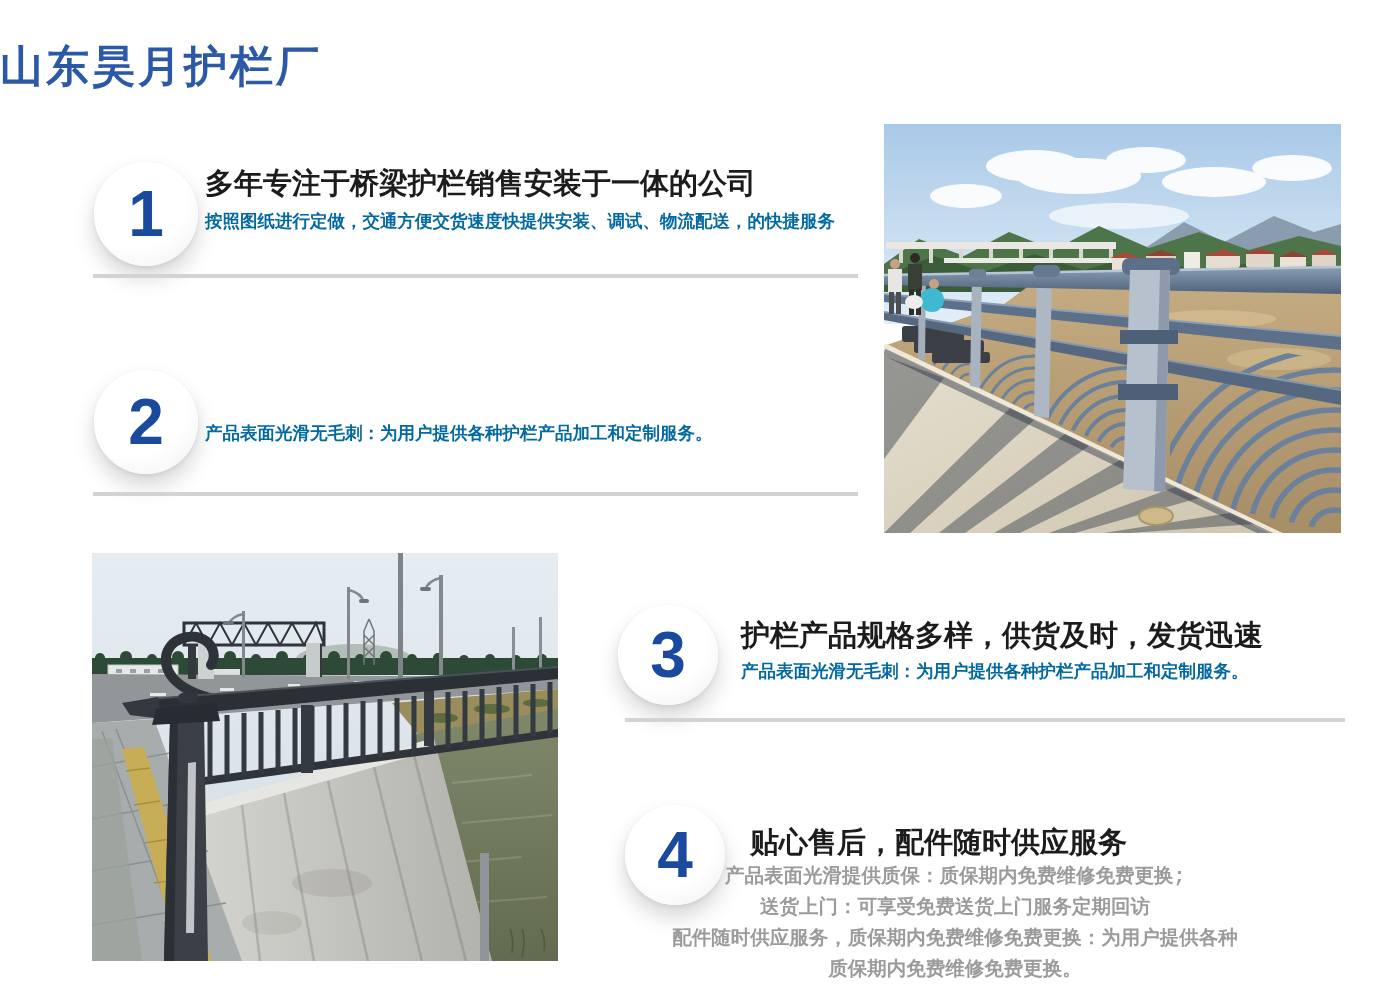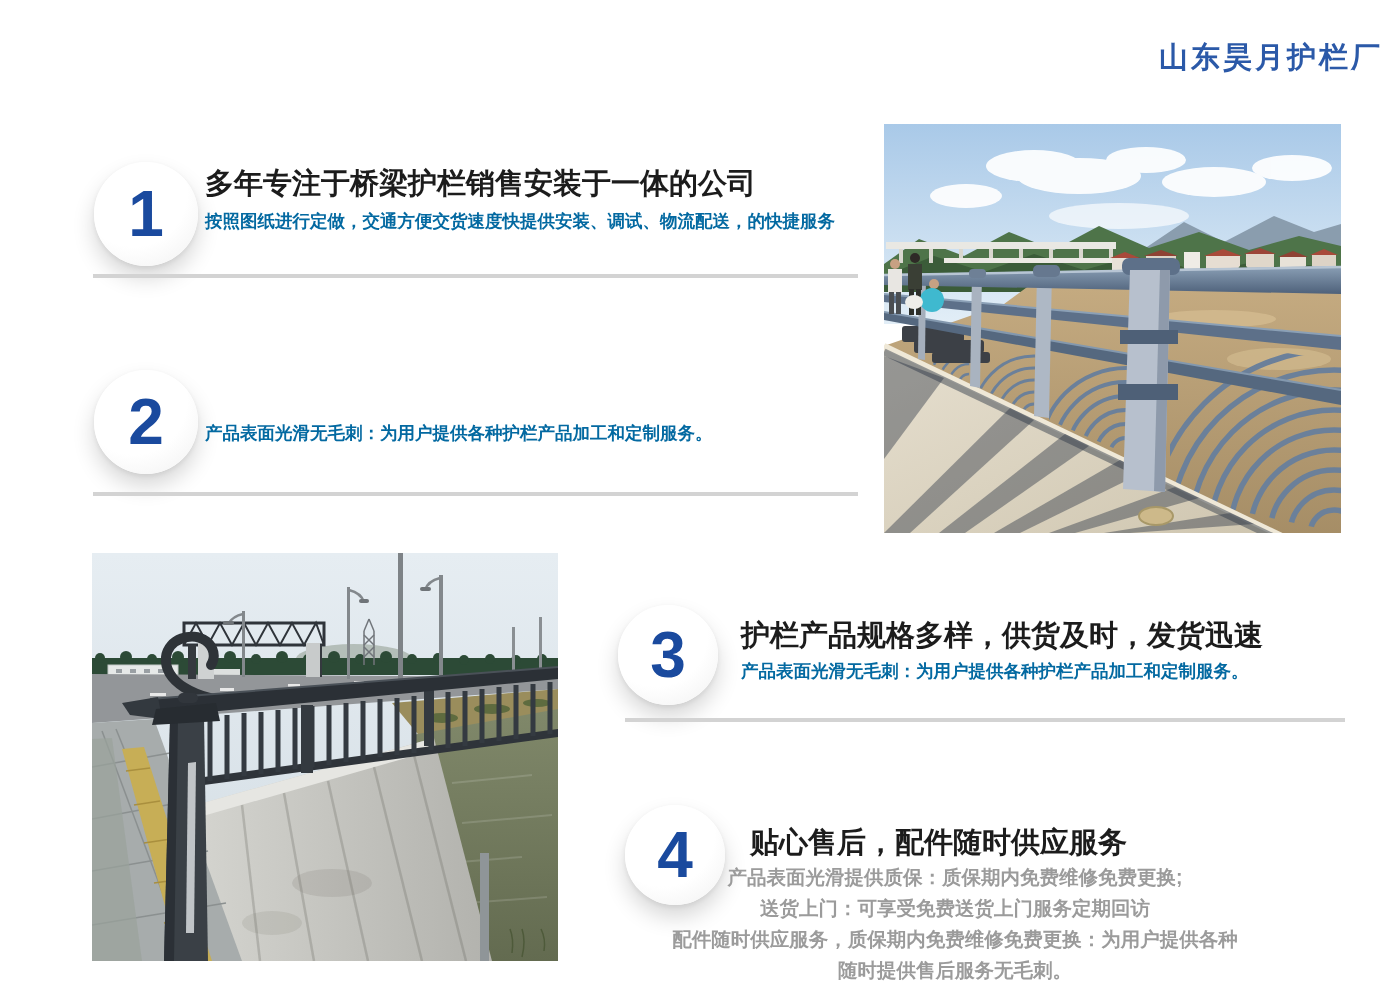--- a/index.html
+++ b/index.html
@@ -1,22 +1,22 @@
 <!DOCTYPE html>
 <html><head>
 <meta charset="utf-8">
 <style>
   html,body{margin:0;padding:0;background:#ffffff;}
   .page{
     position:relative;width:1383px;height:1000px;background:#ffffff;overflow:hidden;
     font-family:"Liberation Sans","DejaVu Sans",sans-serif;
   }
   .title{
-    position:absolute;left:0;top:38px;width:100%;margin:0;text-align:right;
-    font-size:29px;font-weight:700;letter-spacing:3px;color:#2b59a8;
+    position:absolute;left:0;top:38px;width:100%;margin:0;text-align:left;
+    font-size:43px;font-weight:700;letter-spacing:3px;color:#2b59a8;
   }
   .num-circle{
     position:absolute;border-radius:50%;
     background:radial-gradient(circle at 38% 30%, #ffffff 55%, #f0f0f0 100%);
     box-shadow:0 12px 22px rgba(0,0,0,0.16), 0 2px 5px rgba(0,0,0,0.07);
     display:flex;align-items:center;justify-content:center;
   }
   .num-circle span{
     font-size:64px;font-weight:700;color:#1a4a9e;line-height:1;
   }
@@ -24,21 +24,21 @@
     position:absolute;margin:0;font-size:29px;font-weight:700;color:#1c1c1c;line-height:1.2;white-space:nowrap;
   }
   .sec-desc{
     position:absolute;margin:0;font-size:17.5px;font-weight:700;color:#0369a1;line-height:1.35;white-space:nowrap;
   }
   .divider{position:absolute;height:4px;background:#d3d3d3;}
   .photo{position:absolute;overflow:hidden;}
   .photo svg{display:block;}
   .s4-desc{
     position:absolute;left:610px;top:862px;width:690px;margin:0;text-align:center;
-    font-size:19.5px;font-weight:700;color:#9b9b9b;line-height:31px;
+    font-size:19.5px;font-weight:700;color:#9b9b9b;line-height:31px;font-family:Liberation Mono, monospace;
   }
   .s4-desc div{white-space:nowrap;}
 </style>
 </head>
 <body>
 
 <div class="page">
 
   <h1 class="title">山东昊月护栏厂</h1>
 
@@ -401,16 +401,16 @@
   <div class="divider" style="left:625px;top:718px;width:720px;"></div>
 
   <div class="num-circle" style="left:625px;top:805px;width:100px;height:100px;">
     <span>4</span>
   </div>
   <h2 class="sec-heading" style="left:750px;top:825px;">贴心售后，配件随时供应服务</h2>
   <div class="s4-desc">
     <div>产品表面光滑提供质保：质保期内免费维修免费更换;</div>
     <div>送货上门：可享受免费送货上门服务定期回访</div>
     <div>配件随时供应服务，质保期内免费维修免费更换：为用户提供各种</div>
-    <div>随时提供售后服务无毛刺。</div>
+    <div>质保期内免费维修免费更换。</div>
   </div>
 
 </div>
 
 </body></html>

